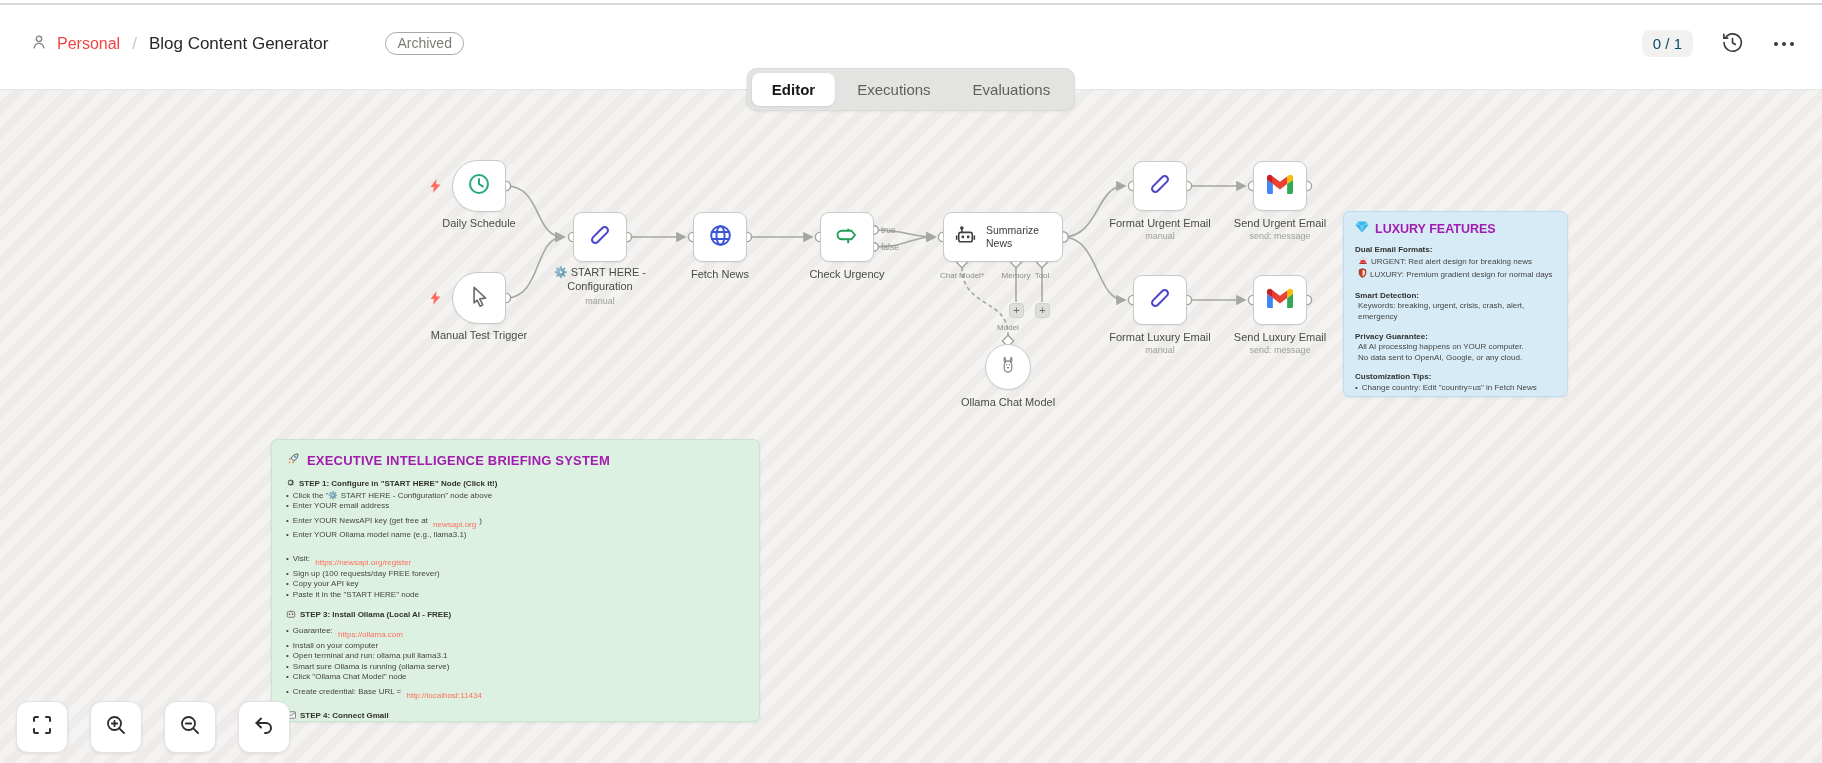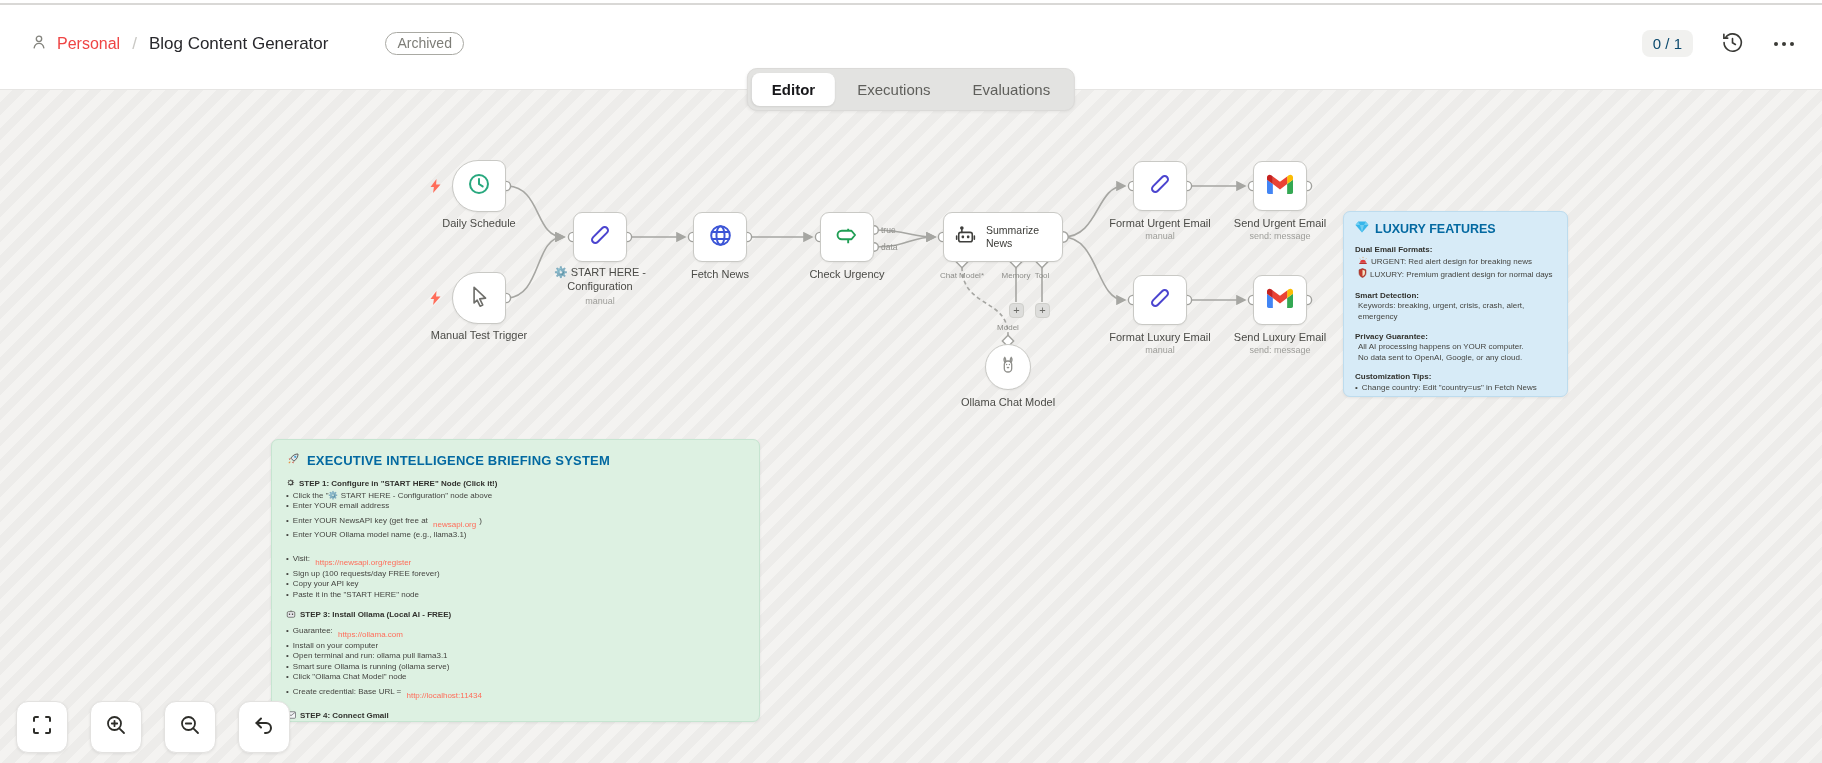--- a/index.html
+++ b/index.html
@@ -42,21 +42,21 @@
   .nlabel.wrap { white-space:normal; width:106px; line-height:1.25; }
   .bolt { position:absolute; z-index:3; }
   .edge-label { position:absolute; font-size:8.5px; color:#8d8d89; z-index:2; }
   .port-label { position:absolute; transform:translateX(-50%); font-size:8px; color:#8d8d89; z-index:2; white-space:nowrap; }
   .plusbtn { position:absolute; width:15px; height:15px; background:#dddddb; border:1px solid #cfcfcb; border-radius:4px; color:#6b6b67; font-size:11px; line-height:12px; text-align:center; z-index:3; cursor:pointer; }
 
   
   .sticky { position:absolute; border-radius:7px; z-index:2; overflow:hidden; box-shadow:0 1px 3px rgba(0,0,0,.07); }
   .sticky.green { left:271px; top:349px; width:489px; height:283px; background:#ddf1e2; border:1px solid #c6e5d1; padding:11px 14px; }
   .sticky.blue  { left:1343px; top:121px; width:225px; height:186px; background:#d7ebf7; border:1px solid #bddcee; padding:9px 11px; }
-  .note-title { display:flex; align-items:center; gap:6px; font-weight:700; color:#0369a1; }
+  .note-title { display:flex; align-items:center; gap:6px; font-weight:700; color:#a21caf; }
   .sticky.green .note-title { font-size:13px; letter-spacing:.2px; }
   .sticky.blue  .note-title { font-size:12.5px; }
   .nsec { margin-top:9px; }
   .nsec-head { display:flex; align-items:center; gap:4px; font-size:8px; font-weight:700; color:#31312d; line-height:10.6px; }
   .nsec ul { list-style:none; }
   .nsec li, .nline { font-size:8px; color:#454541; line-height:10.6px; display:flex; align-items:center; gap:3px; }
   .nsec li::before { content:"•"; color:#454541; margin-right:1px; }
   .nline.plain::before { content:""; }
   .nline.bulleted::before { content:"•"; margin-right:1px; }
   .nlink { color:#ff6d5a; text-decoration:none; cursor:pointer;margin-top:8px; }
@@ -220,21 +220,21 @@
     <div class="node" style="left:820px;top:122px">
       <span>
         <svg width="26" height="26" viewBox="0 0 22 22" fill="none" stroke="#1f9e54" stroke-width="1.6" stroke-linejoin="round">
           <path d="M12 5.8 V7.4 M12 14.6 V18"></path>
           <path d="M7.2 7.4 h8.2 a3.6 3.6 0 0 1 0 7.2 h-8.2 l-3-3.6 z" transform="scale(-1,1) translate(-22,0)"></path>
         </svg>
       </span>
     </div>
     <div class="nlabel" style="left:847px;top:178px">Check Urgency</div>
     <div class="edge-label" style="left:881px;top:135px">true</div>
-    <div class="edge-label" style="left:881px;top:152px">data</div>
+    <div class="edge-label" style="left:881px;top:152px">false</div>
 
     <div class="node wide" style="left:943px;top:122px">
       <span>
         <svg width="25" height="25" viewBox="0 0 24 24" fill="none" stroke="#3f3f3c" stroke-width="1.5" stroke-linecap="round">
           <rect x="5.5" y="9" width="13" height="9" rx="2"></rect>
           <path d="M8.5 9 V5.8"></path>
             <circle cx="8.5" cy="4.8" r="1" fill="#3f3f3c"></circle>
           <rect x="8.3" y="12" width="2.3" height="2.6" rx="0.6" fill="#3f3f3c" stroke="none"></rect>
           <rect x="13.4" y="12" width="2.3" height="2.6" rx="0.6" fill="#3f3f3c" stroke="none"></rect>
           <path d="M3.5 12.5v3M20.5 12.5v3"></path>

